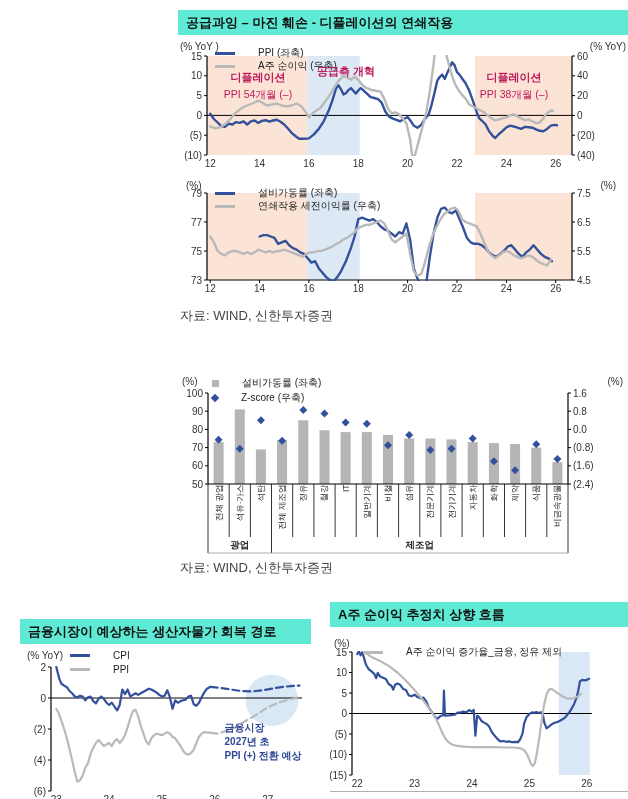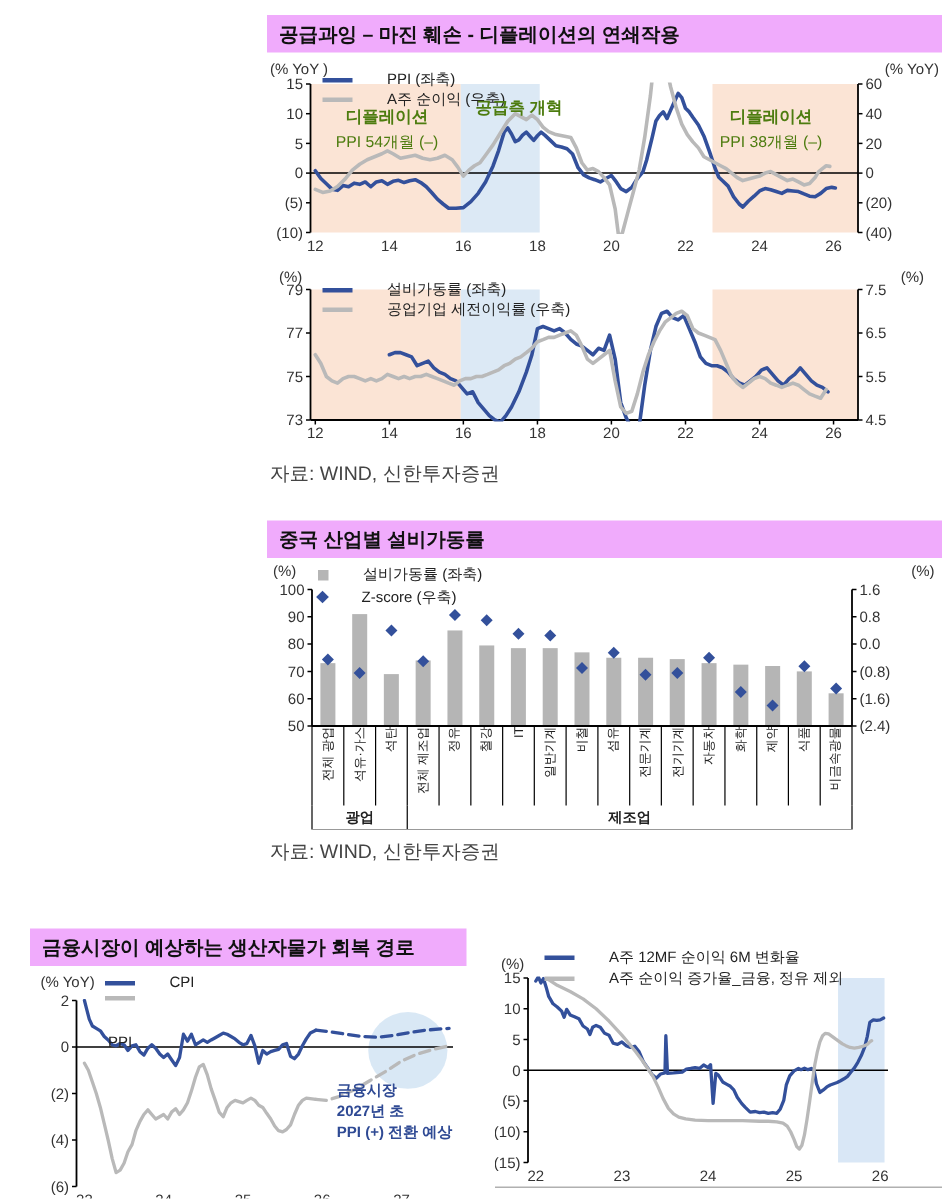--- a/index.html
+++ b/index.html
@@ -1,30 +1,30 @@
 <!DOCTYPE html>
 <html><head>
 <meta charset="utf-8">
 <style>
   html,body{margin:0;padding:0;}
   body{width:628px;height:799px;background:#ffffff;position:relative;
        font-family:"Liberation Sans","DejaVu Sans",sans-serif;overflow:hidden;}
   .box{position:absolute;}
-  .tbar{position:absolute;left:0;right:0;top:0;height:25px;background:#f0abfc;
+  .tbar{position:absolute;left:0;right:0;top:0;height:25px;background:#5eead4;
         font-weight:bold;font-size:13px;color:#111;line-height:25px;padding-left:8px;
         box-sizing:border-box;white-space:nowrap;overflow:hidden;}
   .unit{position:absolute;font-size:10px;color:#333;white-space:nowrap;}
   .legend{position:absolute;font-size:10px;color:#222;display:flex;align-items:center;
           gap:23px;white-space:nowrap;}
   .lmark{display:inline-block;height:3px;width:20px;}
   .sq{display:inline-block;width:7px;height:7px;background:#b5b5b5;}
   .dia{display:inline-block;width:6px;height:6px;background:#33509b;transform:rotate(45deg);}
   .src{position:absolute;font-size:13px;color:#444;white-space:nowrap;}
   .chart-svg{position:absolute;left:0;right:0;}
-  .ann{position:absolute;transform:translateX(-50%);text-align:center;white-space:nowrap;color:#4d7c0f;}
+  .ann{position:absolute;transform:translateX(-50%);text-align:center;white-space:nowrap;color:#be185d;}
   .ann .t{font-size:11px;font-weight:bold;}
   .ann .s{font-size:10.5px;}
   .ann-navy{position:absolute;transform:translateX(-50%);text-align:left;white-space:nowrap;
             color:#2f4a94;font-size:10px;font-weight:bold;line-height:14px;}
   .rot{position:absolute;width:52px;height:11px;line-height:11px;font-size:8.5px;color:#222;
        text-align:right;transform:rotate(-90deg);white-space:nowrap;}
   .grp{position:absolute;width:80px;text-align:center;font-size:9.5px;font-weight:bold;color:#222;}
   .rule{position:absolute;height:1px;background:#b0b0b0;left:0;right:0;}
   svg{position:absolute;left:0;top:0;}
   svg text{font-family:"Liberation Sans","DejaVu Sans",sans-serif;}
@@ -163,28 +163,27 @@
   <div class="ann" style="left:336px;top:78px;">
     <div class="s">PPI 38개월 (–)</div>
   </div>
 
   <div class="legend" style="left:37px;top:176px;">
     <span class="lmark" style="background:#33509b;"></span>
     <span>설비가동률 (좌축)</span>
   </div>
   <div class="legend" style="left:37px;top:189px;">
     <span class="lmark" style="background:#b9b9b9;"></span>
-    <span>공업기업 세전이익률 (우축)</span>
+    <span>연쇄작용 세전이익률 (우축)</span>
   </div>
 
   <div class="src" style="left:2px;top:297px;">자료: WIND, 신한투자증권</div>
 </div>
 
 <div class="box" style="left:178px;top:347px;width:450px;height:232px;">
-  <div class="tbar">중국 산업별 설비가동률</div>
 
   <div class="chart-svg" style="top:0;height:232px;">
       <svg width="450" height="232">
         <rect x="35.6" y="95.1" width="10" height="41.9" fill="#b5b5b5"></rect>
         <rect x="56.8" y="62.4" width="10" height="74.6" fill="#b5b5b5"></rect>
         <rect x="77.9" y="102.4" width="10" height="34.6" fill="#b5b5b5"></rect>
         <rect x="99.1" y="93.3" width="10" height="43.7" fill="#b5b5b5"></rect>
         <rect x="120.3" y="73.3" width="10" height="63.7" fill="#b5b5b5"></rect>
         <rect x="141.5" y="83.3" width="10" height="53.7" fill="#b5b5b5"></rect>
         <rect x="162.6" y="85.1" width="10" height="51.9" fill="#b5b5b5"></rect>
@@ -335,35 +334,36 @@
         </g>
       </svg>
     </div>
 
   <div class="unit" style="left:7px;top:31px;">(% YoY)</div>
 
   <div class="legend" style="left:50px;top:31px;">
     <span class="lmark" style="background:#33509b;"></span>
     <span>CPI</span>
   </div>
-  <div class="legend" style="left:50px;top:45px;flex-direction:column;">
+  <div class="legend" style="left:50px;top:45px;">
     <span class="lmark" style="background:#b9b9b9;"></span>
     <span>PPI</span>
   </div>
 
   <div class="ann-navy" style="left:243px;top:102px;">
     <div>금융시장</div>
     <div>2027년 초</div>
     <div>PPI (+) 전환 예상</div>
   </div>
 
   <div class="rule" style="top:189px;"></div>
 </div>
 
 <div class="box" style="left:330px;top:602px;width:298px;height:192px;">
+  <div class="tbar">A주 순이익 추정치 상향 흐름</div>
 
   <div class="chart-svg" style="top:0;height:192px;">
       <svg width="298" height="192">
         <rect x="228.7" y="50" width="31.0" height="123" fill="#d9e7f6"></rect>
         <line x1="22" x2="262" y1="111.5" y2="111.5" stroke="#000" stroke-width="1"></line>
         <line x1="22" x2="22" y1="50" y2="173" stroke="#000" stroke-width="1.2"></line>
         <line x1="19" x2="22" y1="50.0" y2="50.0" stroke="#000"></line>
         <text x="17" y="53.5" text-anchor="end" font-size="10" fill="#333">15</text>
         <line x1="19" x2="22" y1="70.5" y2="70.5" stroke="#000"></line>
         <text x="17" y="74.0" text-anchor="end" font-size="10" fill="#333">10</text>
@@ -387,23 +387,19 @@
         </clipPath>
         <g clip-path="url(#cpd)">
           <path d="M27.2 52.0L28.9 49.2L30.6 53.3L32.3 50.4L34.1 56.1L35.8 62.3L38.7 67.2L41.5 69.3L44.4 72.1L46.1 76.2L47.8 70.9L50.1 74.6L53.0 75.8L55.9 77.1L58.7 82.0L61.6 84.0L63.3 87.7L65.1 82.8L67.4 81.6L70.2 82.8L73.1 86.9L76.0 88.1L78.8 93.5L81.7 94.3L84.6 92.6L87.5 95.1L90.3 96.3L93.2 95.5L96.1 99.2L98.9 105.8L101.8 109.9L104.7 114.4L107.6 116.8L110.4 114.0L113.3 113.3L113.9 88.5L115.0 113.6L119.0 113.3L124.8 112.7L127.6 110.7L130.5 110.3L133.4 109.7L136.3 110.3L139.1 108.0L142.0 109.7L143.7 107.8L145.4 133.6L147.2 113.6L148.9 114.8L151.8 119.3L154.6 120.9L156.9 122.2L159.2 124.6L161.5 129.5L164.4 133.6L166.7 136.1L170.1 139.4L173.6 139.0L176.4 139.8L179.3 139.4L182.2 140.2L185.1 139.8L187.9 140.2L190.2 137.3L192.5 131.6L194.2 121.3L196.5 115.2L199.4 111.9L202.3 110.3L204.0 111.1L206.3 110.1L208.6 111.1L210.9 110.3L212.6 111.1L214.3 120.5L216.6 126.3L218.9 124.6L221.2 122.6L223.5 121.3L225.8 120.5L228.1 119.7L230.4 118.5L232.7 117.2L235.0 115.6L237.3 112.7L239.6 109.9L241.9 106.2L244.2 101.7L246.5 95.9L248.2 88.9L249.9 79.5L252.2 77.9L254.5 78.3L256.8 77.9L259.1 76.7" fill="none" stroke="#33509b" stroke-width="2.2" stroke-linejoin="round" stroke-linecap="round"></path>
           <path d="M35.2 50.8L41.5 54.9L50.1 59.0L58.7 63.9L67.4 70.5L76.0 78.7L84.6 88.1L89.2 93.5L93.8 99.2L98.4 105.3L101.8 110.3L105.3 115.6L108.7 122.6L112.1 130.4L115.6 136.9L119.0 140.6L122.5 142.7L127.1 143.9L133.4 144.7L142.0 145.1L153.5 145.1L165.0 145.1L176.4 145.5L182.2 145.5L187.9 145.9L192.0 146.8L194.8 148.8L197.1 152.5L199.4 157.8L201.1 162.3L202.9 164.0L204.6 161.5L206.3 154.6L208.0 144.3L209.8 132.0L211.5 119.7L213.2 107.8L214.9 99.2L216.6 92.6L218.4 88.5L220.1 86.9L222.4 87.3L224.7 88.9L227.0 90.6L229.3 92.2L231.6 93.9L233.9 95.1L236.7 96.3L239.6 96.7L242.5 96.3L245.3 95.5L248.2 94.3L249.9 92.6L251.1 91.8" fill="none" stroke="#b9b9b9" stroke-width="2.2" stroke-linejoin="round" stroke-linecap="round"></path>
         </g>
       </svg>
     </div>
 
   <div class="unit" style="left:4px;top:36px;">(%)</div>
 
-  <div class="legend" style="left:33px;top:29px;">
-    <span class="lmark" style="background:#33509b;"></span>
-    <span>A주 12MF 순이익 6M 변화율</span>
-  </div>
   <div class="legend" style="left:33px;top:43px;">
     <span class="lmark" style="background:#b9b9b9;"></span>
     <span>A주 순이익 증가율_금융, 정유 제외</span>
   </div>
 
   <div class="rule" style="top:189px;"></div>
 </div>
 
 </body></html>

